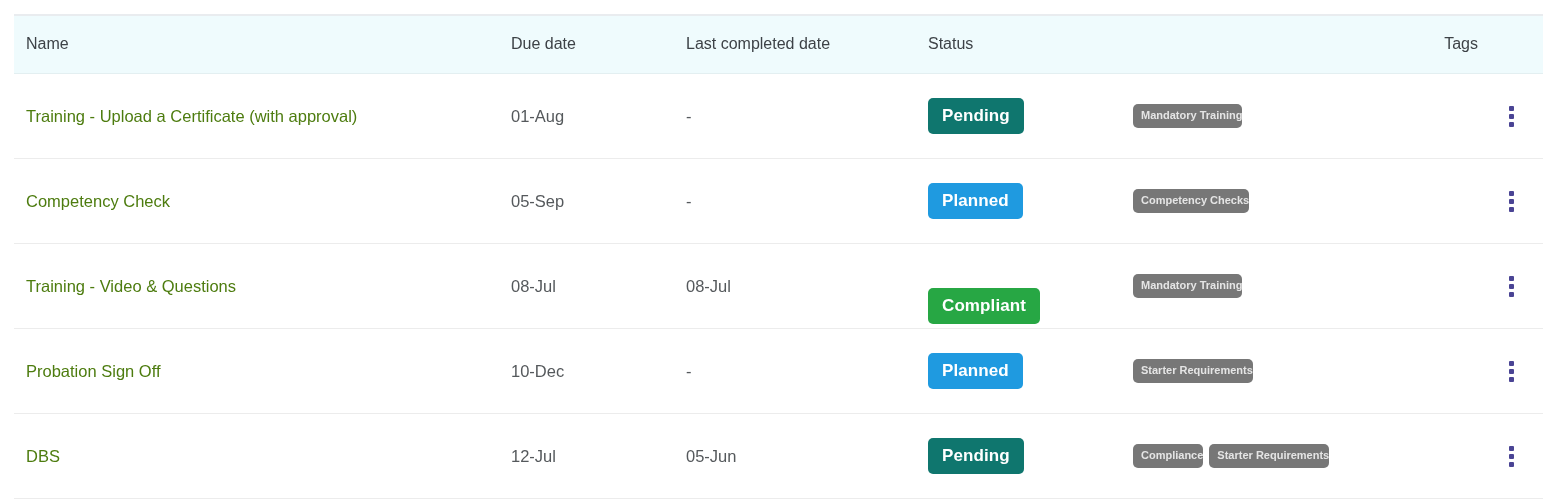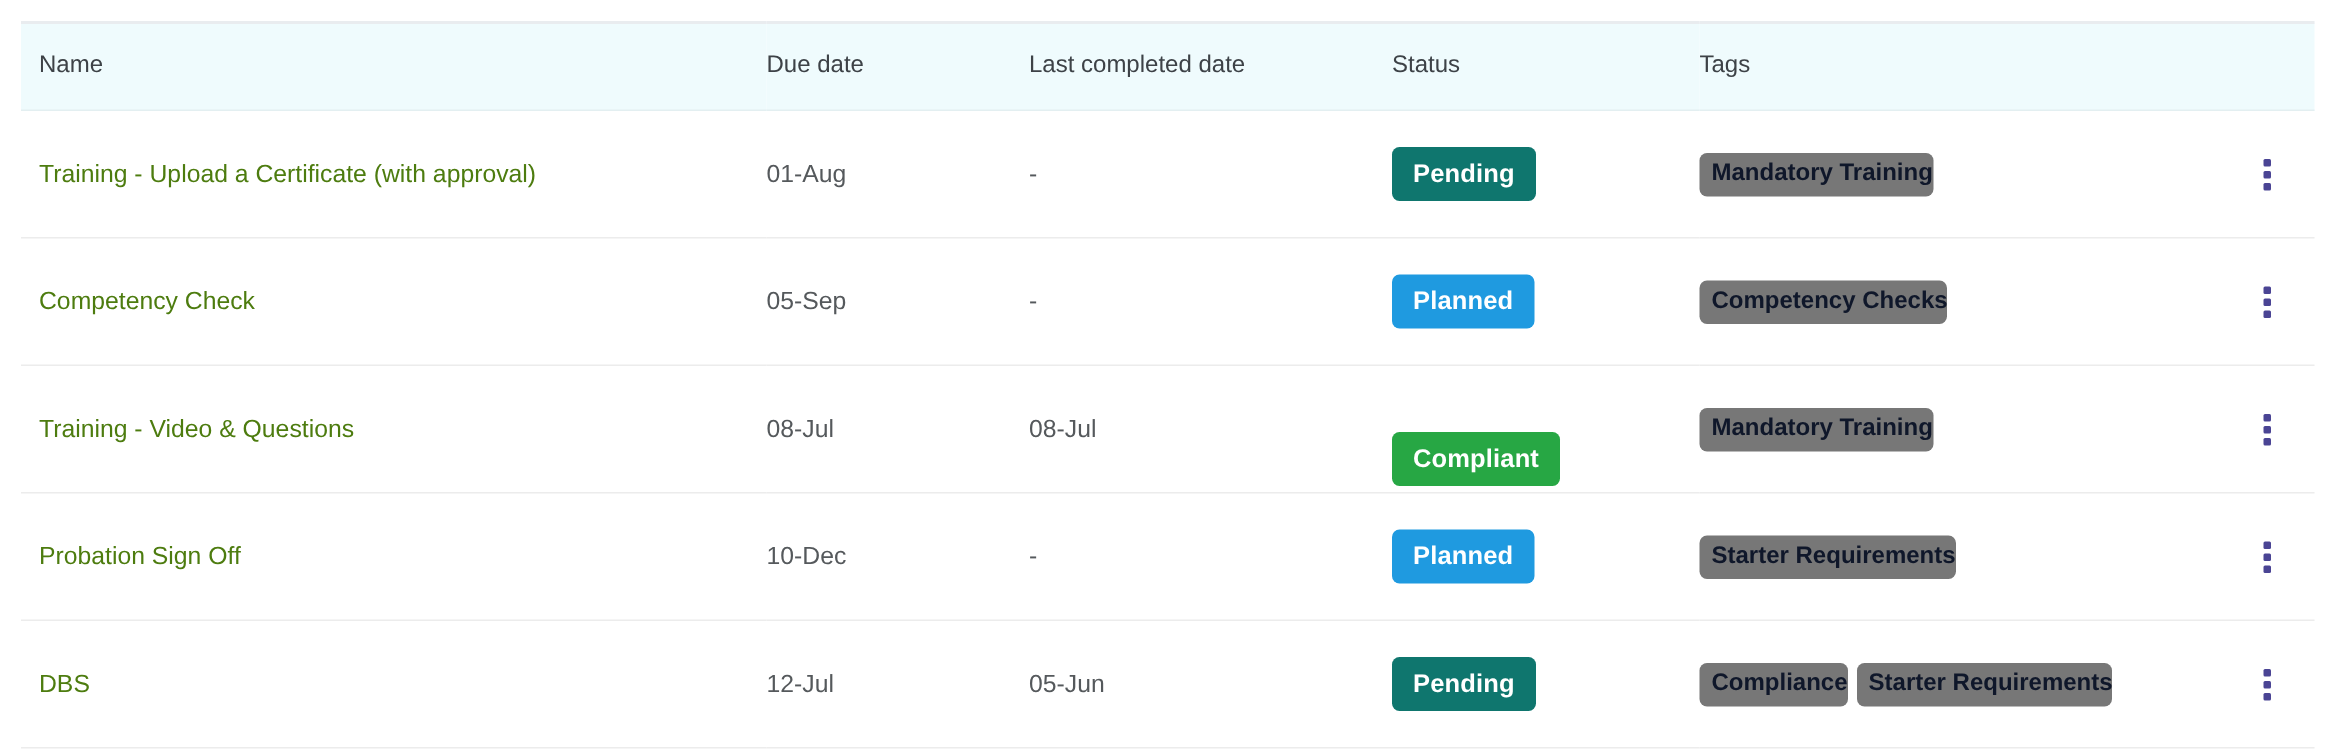--- a/index.html
+++ b/index.html
@@ -41,21 +41,21 @@
     border-bottom: 1px solid #e3eff1;
     vertical-align: middle;
     white-space: nowrap;
   }
 
   
   .col-name    { width: 485px; padding-left: 12px !important; }
   .col-due     { width: 175px; }
   .col-last    { width: 242px; }
   .col-status  { width: 205px; }
-  .col-tags    { width: 345px; }
+  .col-tags    { width: 345px; text-align: right; }
   .col-actions { width: 65px; }
 
   
   tbody td {
     border-bottom: 1px solid #ececec;
     font-size: 16.5px;
     color: #55595c;
     padding: 0;
     height: 84px;
     vertical-align: middle;
@@ -87,22 +87,22 @@
   
   .tag-list {
     display: flex;
     flex-wrap: nowrap;
     align-items: center;
     gap: 6px;
   }
   .tag-pill {
     display: inline-block;
     background: #777777;
-    color: #0f172a;
-    font-size: 16px;
+    color: #e5e5e5;
+    font-size: 11px;
     font-weight: bold;
     line-height: 1;
     padding: 6px 0 7px 8px;
     border-radius: 5px;
     white-space: nowrap;
   }
 
   
   .cell-actions {
     text-align: right;

